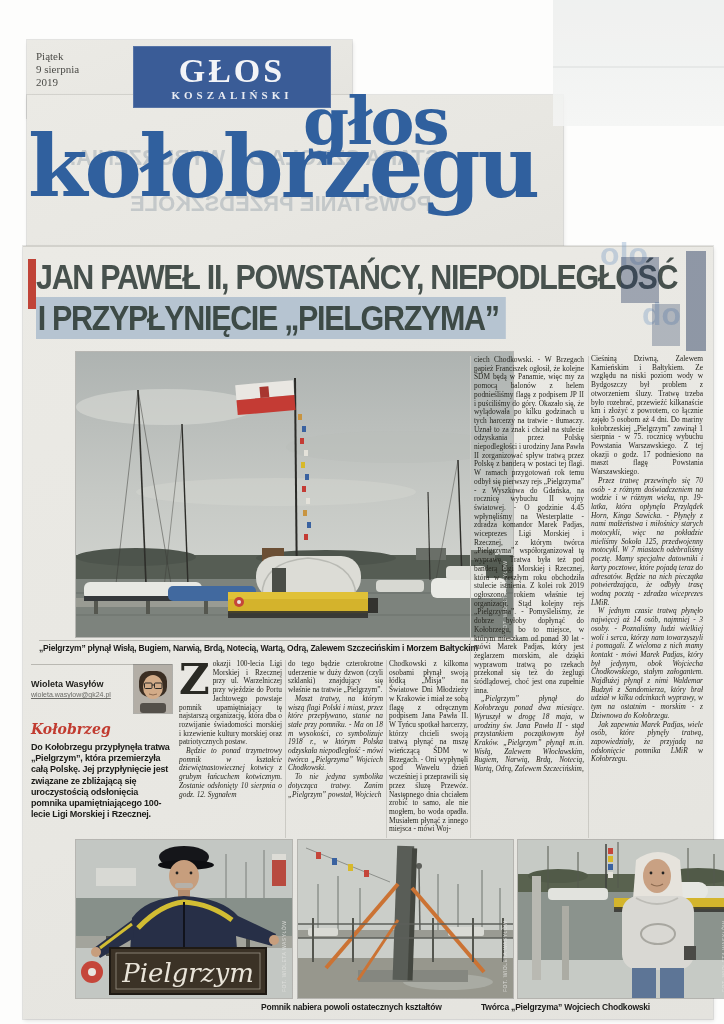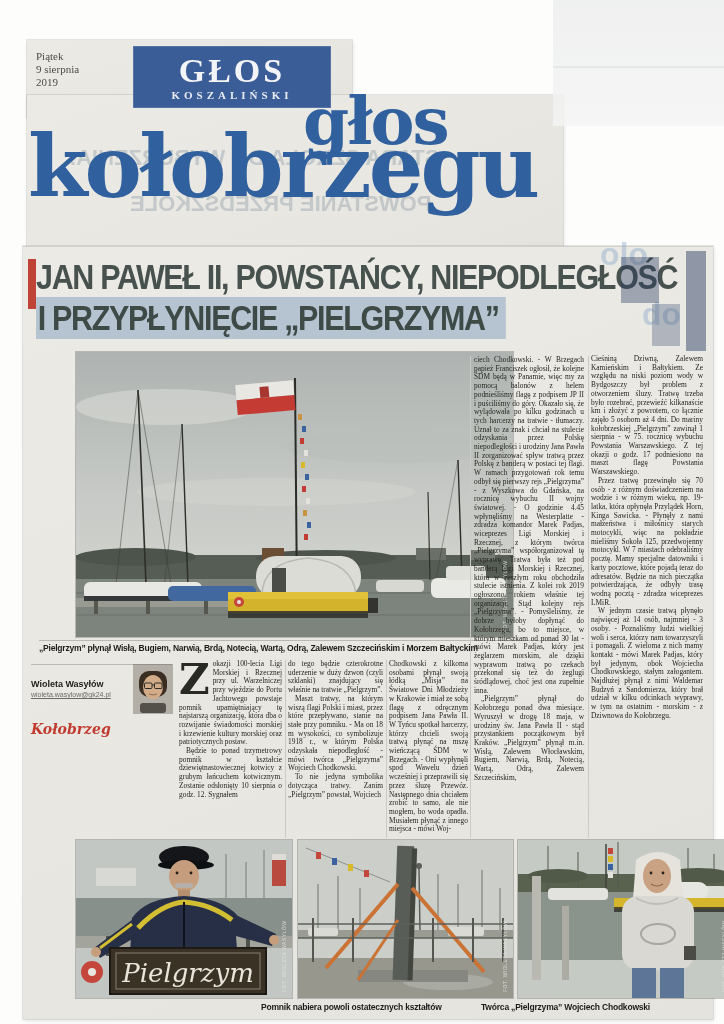--- a/index.html
+++ b/index.html
@@ -34,21 +34,21 @@
   .hl2 span{background:#b6c4d1;padding:1px 8px 2px 2px;color:#3d4a46;}
   .redbar{position:absolute;left:28px;top:259px;width:8px;height:50px;background:#c04337;}
   
   .photo{position:absolute;overflow:hidden;box-shadow:0 0 0 1px rgba(90,90,85,.35);margin-left:45px;}
   .caption{position:absolute;font:bold 8.5px/10px "Liberation Sans",sans-serif;color:#1c1c1a;
            letter-spacing:-0.2px;border-top:1px solid #b9b8b2;padding-top:2px;margin-left:8px;}
   
   .bodycol{position:absolute;font:7.4px/8.7px "Liberation Serif",serif;color:#26261f;
            text-align:justify;overflow:hidden;}
   .bodycol p{margin:0;}
-  .bodycol p.ind{text-indent:7px;}
+  .bodycol p.ind{text-indent:7px;font-style:italic;}
   .dropcap{float:left;font:bold 42px/36px "DejaVu Serif",serif;color:#2a2a24;padding:2px 3px 0 0;}
   .colrule{position:absolute;width:1px;background:#cbcac4;}
   
   .authorbox{position:absolute;left:31px;top:664px;width:141px;height:52px;}
   .authorname{font:bold 9px/11px "Liberation Sans",sans-serif;color:#23231f;margin-top:14px;}
   .authoremail{font:7px/9px "Liberation Sans",sans-serif;color:#6b6b66;text-decoration:underline;}
   .portrait{position:absolute;right:0;top:0;width:38px;height:48px;box-shadow:0 0 0 1px rgba(90,90,85,.4);}
   .seclabel{position:absolute;left:31px;top:722px;font:italic bold 14px/14px "DejaVu Serif",serif;color:#c13b30;}
   .lead{position:absolute;left:31px;top:742px;width:141px;height:96px;overflow:hidden;
         font:bold 9px/11.2px "Liberation Sans",sans-serif;color:#1b1b18;letter-spacing:-0.2px;}
@@ -177,20 +177,21 @@
         <rect x="10.5" y="18" width="7.5" height="5.5" rx="1" fill="none" stroke="#2b2b28" stroke-width="1"></rect>
         <rect x="20.5" y="18" width="7.5" height="5.5" rx="1" fill="none" stroke="#2b2b28" stroke-width="1"></rect>
         <line x1="18" y1="20" x2="20.5" y2="20" stroke="#2b2b28" stroke-width="1"></line>
         <path d="M15 29 Q19 31 23 29" stroke="#8c6a50" stroke-width="1" fill="none"></path>
         <rect x="6" y="38" width="26" height="10" rx="3" fill="#54504a"></rect>
       </svg>
     </div>
   </div>
 
   <div class="seclabel">Kołobrzeg</div>
+  <div class="lead">Do Kołobrzegu przypłynęła tratwa „Pielgrzym”, która przemierzyła całą Polskę. Jej przypłynięcie jest związane ze zbliżającą się uroczystością odsłonięcia pomnika upamiętniającego 100-lecie Ligi Morskiej i Rzecznej.</div>
 
   <div class="colrule" style="left:285px;top:660px;height:178px;"></div>
   <div class="colrule" style="left:386px;top:660px;height:178px;"></div>
   <div class="colrule" style="left:470px;top:356px;height:482px;"></div>
   <div class="colrule" style="left:588px;top:356px;height:482px;"></div>
 
   <div class="bodycol" style="left:179px;top:660px;width:103px;height:178px;">
     <span class="dropcap">Z</span>
     <p>okazji 100-lecia Ligi Morskiej i Rzecznej przy ul. Warzelniczej przy wjeździe do Portu Jachtowego powstaje pomnik upamiętniający tę najstarszą organizację, która dba o rozwijanie świadomości morskiej i krzewienie kultury morskiej oraz patriotycznych postaw.</p>
     <p class="ind">Będzie to ponad trzymetrowy pomnik w kształcie dziewiętnastowiecznej kotwicy z grubym łańcuchem kotwicznym. Zostanie odsłonięty 10 sierpnia o godz. 12. Sygnałem</p>
@@ -204,20 +205,21 @@
     <p>Chodkowski z kilkoma osobami płynął swoją łódką „Misja” na Światowe Dni Młodzieży w Krakowie i miał ze sobą flagę z odręcznym podpisem Jana Pawła II. W Tyńcu spotkał harcerzy, którzy chcieli swoją tratwą płynąć na mszę wieńczącą ŚDM w Brzegach. - Oni wypłynęli spod Wawelu dzień wcześniej i przeprawili się przez śluzę Przewóz. Następnego dnia chciałem zrobić to samo, ale nie mogłem, bo woda opadła. Musiałem płynąć z innego miejsca - mówi Woj-</p>
   </div>
   <div class="bodycol" style="left:474px;top:356px;width:110px;height:483px;">
     <p>ciech Chodkowski. - W Brzegach papież Franciszek ogłosił, że kolejne ŚDM będą w Panamie, więc my za pomocą balonów z helem podnieśliśmy flagę z podpisem JP II i puściliśmy do góry. Okazało się, że wylądowała po kilku godzinach u tych harcerzy na tratwie - tłumaczy. Uznał to za znak i chciał na stulecie odzyskania przez Polskę niepodległości i urodziny Jana Pawła II zorganizować spływ tratwą przez Polskę z banderą w postaci tej flagi. W ramach przygotowań rok temu odbył się pierwszy rejs „Pielgrzyma” - z Wyszkowa do Gdańska, na rocznicę wybuchu II wojny światowej. - O godzinie 4.45 wpłynęliśmy na Westerplatte - zdradza komandor Marek Padjas, wiceprezes Ligi Morskiej i Rzecznej, z którym twórca „Pielgrzyma” współorganizował tę wyprawę. Tratwa była też pod banderą Ligi Morskiej i Rzecznej, która w zeszłym roku obchodziła stulecie istnienia. Z kolei rok 2019 ogłoszono rokiem właśnie tej organizacji. Stąd kolejny rejs „Pielgrzyma”. - Pomyśleliśmy, że dobrze byłoby dopłynąć do Kołobrzegu, bo to miejsce, w którym mieszkam od ponad 30 lat - mówi Marek Padjas, który jest żeglarzem morskim, ale dzięki wyprawom tratwą po rzekach przekonał się też do żeglugi śródlądowej, choć jest ona zupełnie inna.</p>
     <p class="ind">„Pielgrzym” płynął do Kołobrzegu ponad dwa miesiące. Wyruszył w drogę 18 maja, w urodziny św. Jana Pawła II - stąd przystankiem początkowym był Kraków. „Pielgrzym” płynął m.in. Wisłą, Zalewem Włocławskim, Bugiem, Narwią, Brdą, Notecią, Wartą, Odrą, Zalewem Szczecińskim,</p>
   </div>
   <div class="bodycol" style="left:591px;top:355px;width:112px;height:483px;">
     <p>Cieśniną Dziwną, Zalewem Kamieńskim i Bałtykiem. Ze względu na niski poziom wody w Bydgoszczy był problem z otworzeniem śluzy. Tratwę trzeba było rozebrać, przewieźć kilkanaście km i złożyć z powrotem, co łącznie zajęło 5 osobom aż 4 dni. Do mariny kołobrzeskiej „Pielgrzym” zawinął 1 sierpnia - w 75. rocznicę wybuchu Powstania Warszawskiego. Z tej okazji o godz. 17 podniesiono na maszt flagę Powstania Warszawskiego.</p>
     <p class="ind">Przez tratwę przewinęło się 70 osób - z różnym doświadczeniem na wodzie i w różnym wieku, np. 19-latka, która opłynęła Przylądek Horn, Kinga Sawicka. - Płynęły z nami małżeństwa i miłośnicy starych motocykli, więc na pokładzie mieliśmy Sokoła 125, przedwojenny motocykl. W 7 miastach odebraliśmy pocztę. Mamy specjalne datowniki i karty pocztowe, które pojadą teraz do adresatów. Będzie na nich pieczątka potwierdzająca, że odbyły trasę wodną pocztą - zdradza wiceprezes LMiR.</p>
     <p class="ind">W jednym czasie tratwą płynęło najwięcej aż 14 osób, najmniej - 3 osoby. - Poznaliśmy ludzi wielkiej woli i serca, którzy nam towarzyszyli i pomagali. Z wieloma z nich mamy kontakt - mówi Marek Padjas, który był jedynym, obok Wojciecha Chodkowskiego, stałym załogantem. Najdłużej płynął z nimi Waldemar Budzyń z Sandomierza, który brał udział w kilku odcinkach wyprawy, w tym na ostatnim - morskim - z Dziwnowa do Kołobrzegu.</p>
+    <p class="ind">Jak zapewnia Marek Padjas, wiele osób, które płynęły tratwą, zapowiedziały, że przyjadą na odsłonięcie pomnika LMiR w Kołobrzegu.</p>
   </div>
 
   <div class="photo" style="left:31px;top:840px;width:216px;height:158px;">
     <svg width="216" height="158" viewBox="0 0 216 158">
       <rect width="216" height="158" fill="#c3c7c3"></rect>
       <rect x="20" y="28" width="40" height="18" fill="#d8d9d4"></rect>
       <line x1="150" y1="14" x2="150" y2="60" stroke="#7a7f7a" stroke-width="1"></line>
       <line x1="170" y1="22" x2="170" y2="62" stroke="#7a7f7a" stroke-width="1"></line>
       <line x1="188" y1="10" x2="188" y2="58" stroke="#7a7f7a" stroke-width="1"></line>
       <rect x="196" y="20" width="14" height="26" fill="#b84a3f"></rect>

